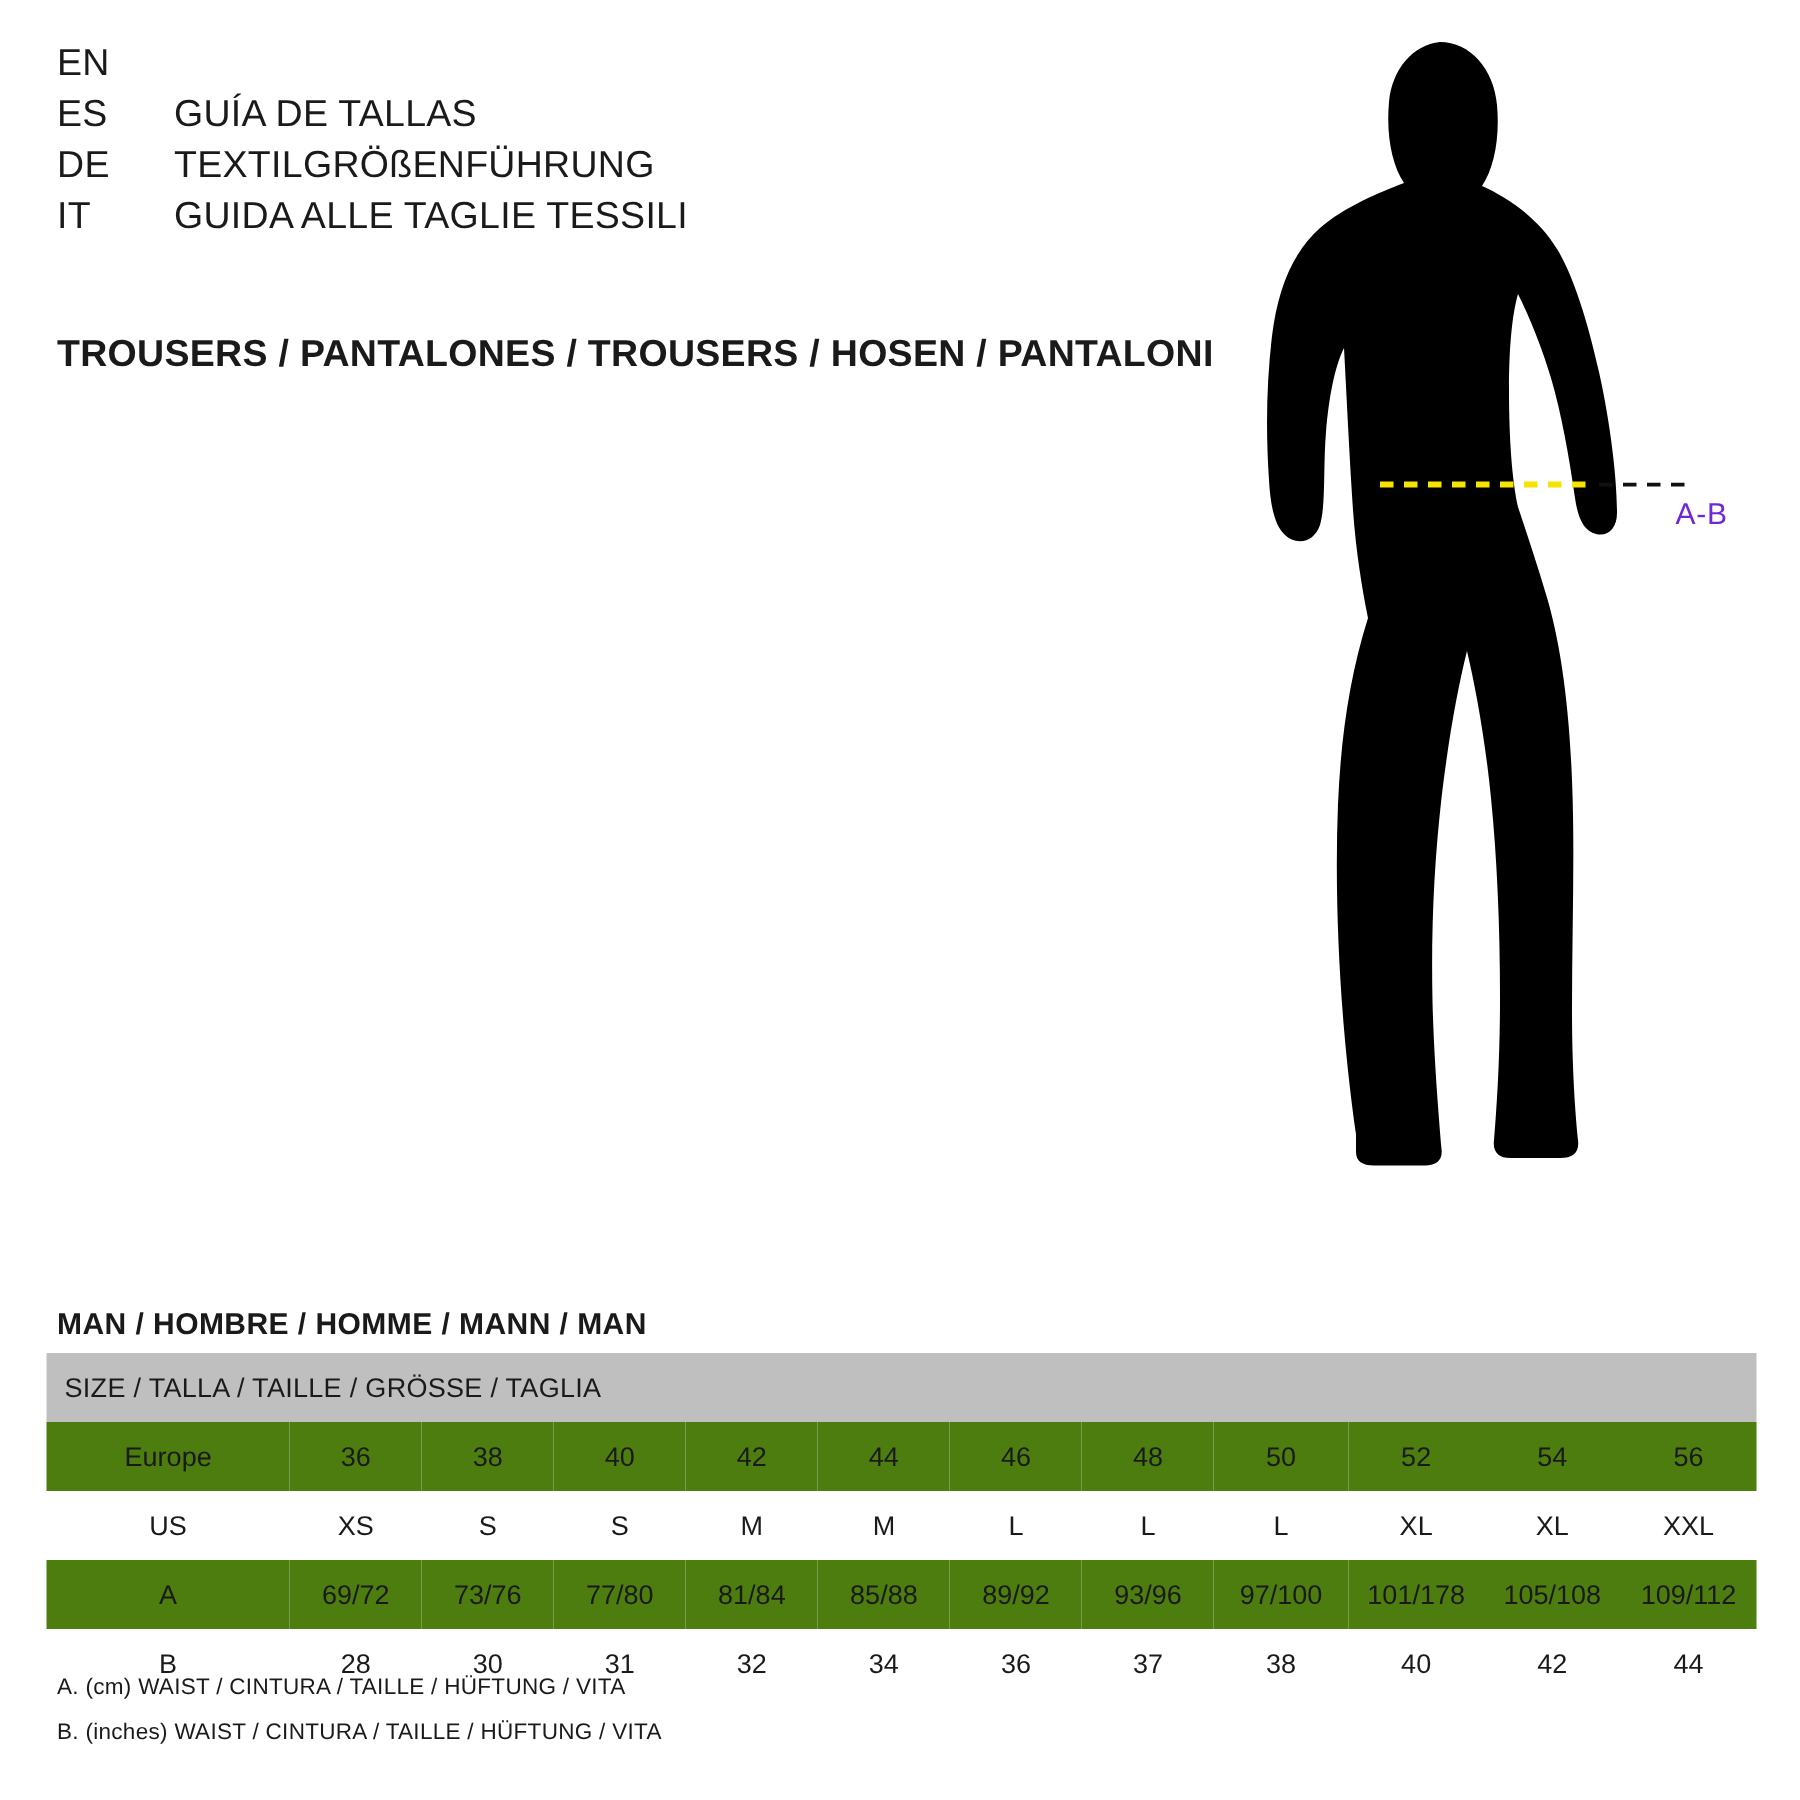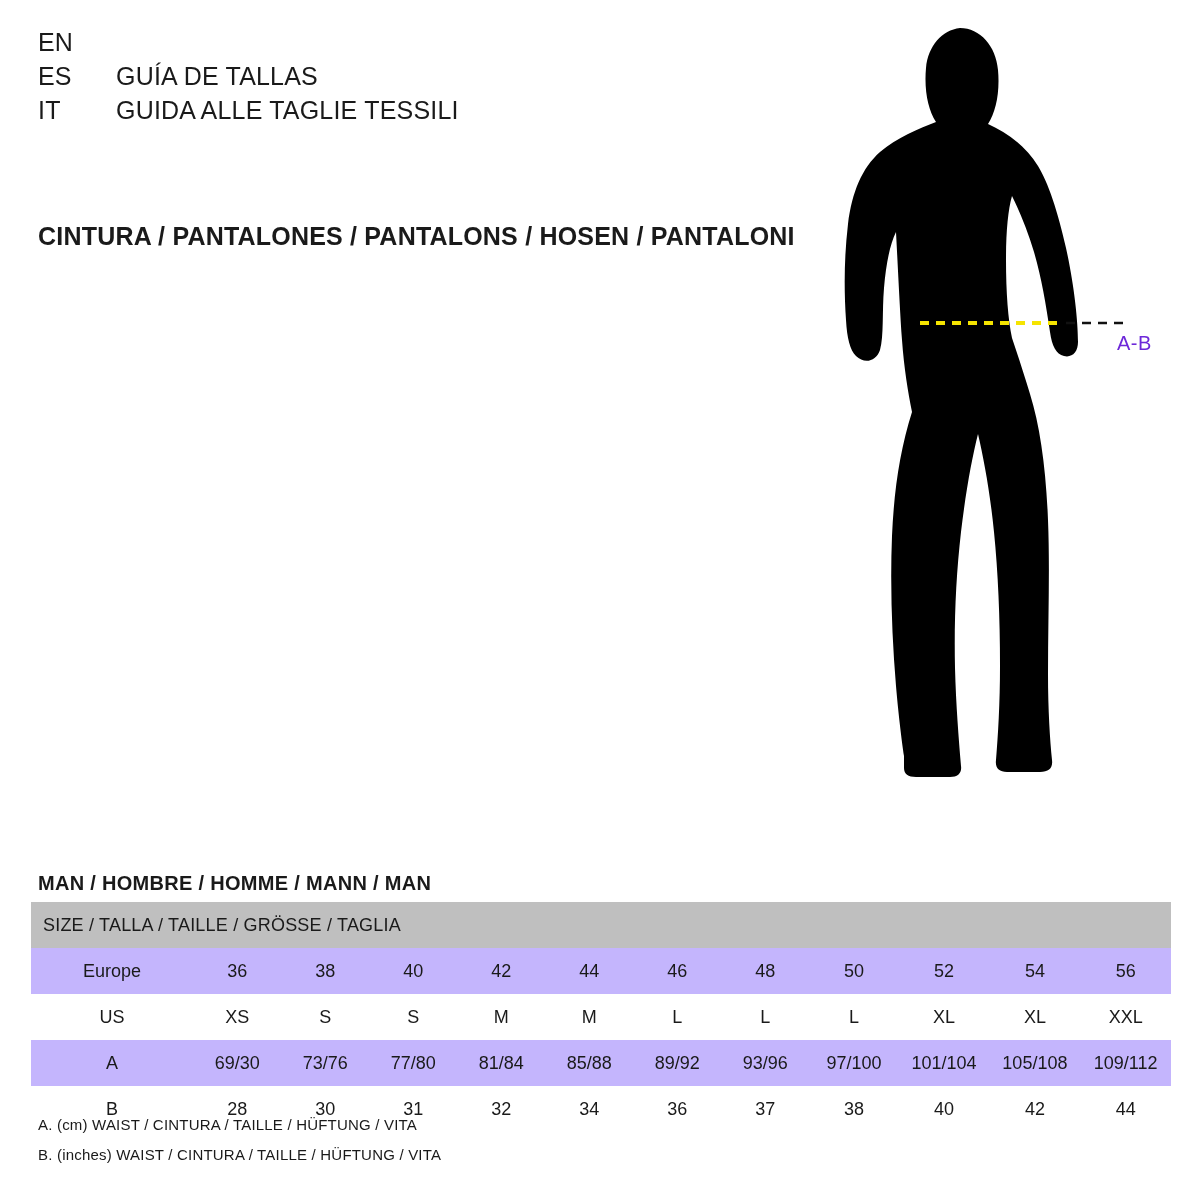--- a/index.html
+++ b/index.html
@@ -102,21 +102,21 @@
   tr.header-row {
     background: #bfbfbf;
   }
   tr.header-row th.header-label {
     text-align: left;
     padding-left: 12px;
     font-size: 18px;
     letter-spacing: 0.2px;
   }
   tr.band-light {
-    background: #c4b5fd;
+    background: #4d7c0f;
   }
   tr.band-white {
     background: #ffffff;
   }
   td.rowlabel {
     text-align: left;
     padding-left: 12px;
     width: 165px;
   }
   td.val {
@@ -140,26 +140,30 @@
 
   <div class="lang-block">
     <div class="lang-row">
       <span class="lang-code">EN</span>
     </div>
     <div class="lang-row">
       <span class="lang-code">ES</span>
       <span class="lang-text">GUÍA DE TALLAS</span>
     </div>
     <div class="lang-row">
+      <span class="lang-code">DE</span>
+      <span class="lang-text">TEXTILGRÖßENFÜHRUNG</span>
+    </div>
+    <div class="lang-row">
       <span class="lang-code">IT</span>
       <span class="lang-text">GUIDA ALLE TAGLIE TESSILI</span>
     </div>
   </div>
 
-  <div class="garment-line">CINTURA / PANTALONES / PANTALONS / HOSEN / PANTALONI</div>
+  <div class="garment-line">TROUSERS / PANTALONES / TROUSERS / HOSEN / PANTALONI</div>
 
   <div class="figure-wrap">
     <svg width="390" height="790" viewBox="0 0 390 790" xmlns="http://www.w3.org/2000/svg">
 
       <path d="M160,8
            C142,10 128,26 126,48
            C124,70 128,90 136,102
            C120,108 96,118 80,132
            C62,148 52,172 48,204
            C44,238 44,270 46,300
@@ -242,29 +246,29 @@
           <td class="val">L</td>
           <td class="val">L</td>
           <td class="val">L</td>
           <td class="val">XL</td>
           <td class="val">XL</td>
           <td class="val">XXL</td>
         </tr>
 
         <tr class="band-light">
           <td class="rowlabel">A</td>
-          <td class="val">69/30</td>
+          <td class="val">69/72</td>
           <td class="val">73/76</td>
           <td class="val">77/80</td>
           <td class="val">81/84</td>
           <td class="val">85/88</td>
           <td class="val">89/92</td>
           <td class="val">93/96</td>
           <td class="val">97/100</td>
-          <td class="val">101/104</td>
+          <td class="val">101/178</td>
           <td class="val">105/108</td>
           <td class="val">109/112</td>
         </tr>
 
         <tr class="band-white">
           <td class="rowlabel">B</td>
           <td class="val">28</td>
           <td class="val">30</td>
           <td class="val">31</td>
           <td class="val">32</td>

